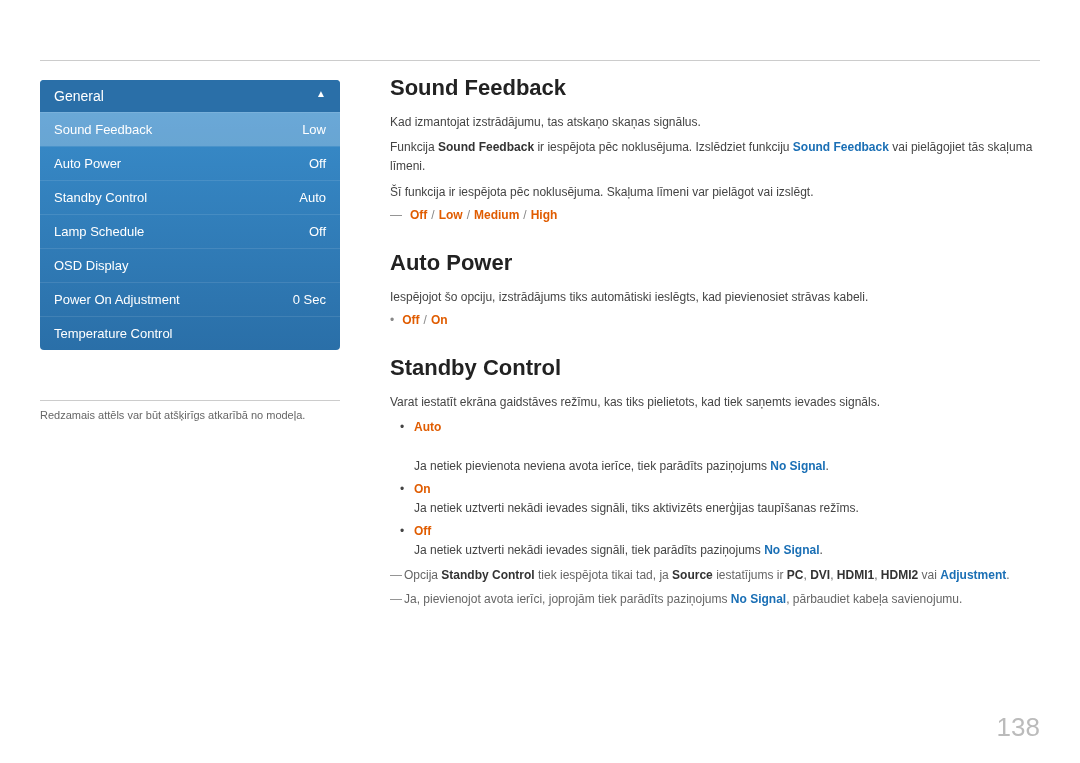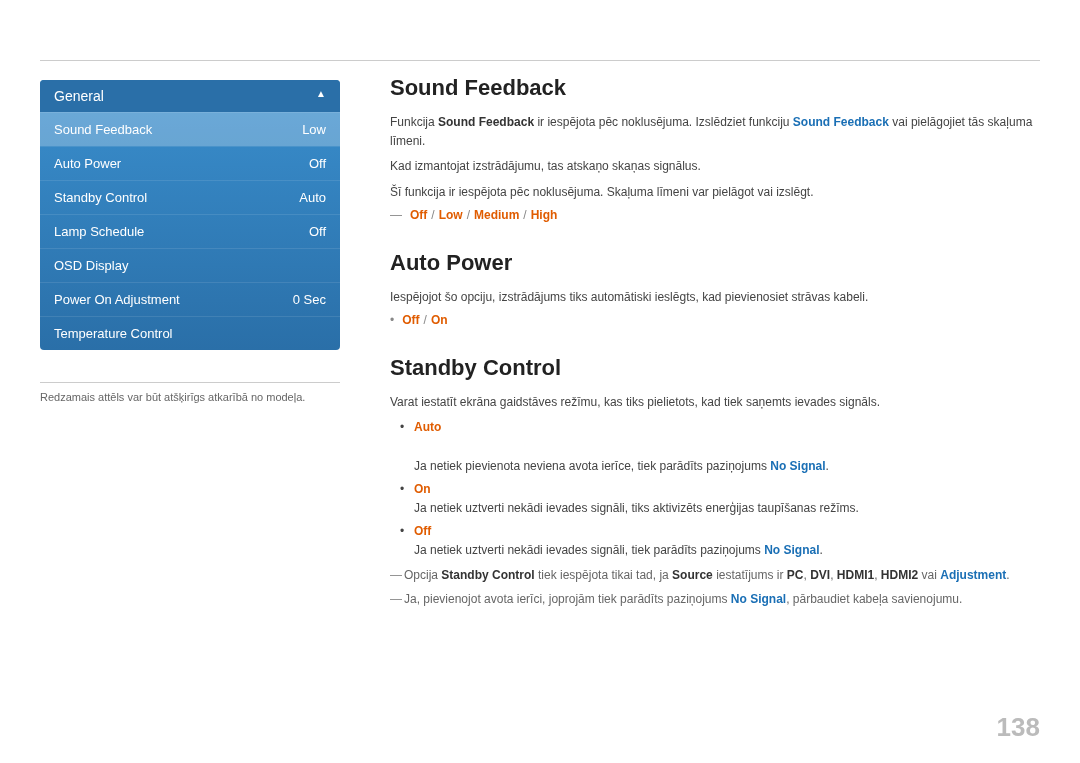--- a/index.html
+++ b/index.html
@@ -68,21 +68,21 @@
     .menu-item.active {
       background: rgba(255,255,255,0.25);
     }
 
     .menu-item .value {
       color: #fff;
       font-size: 13px;
     }
 
     .sidebar-note {
-      margin-top: 32px;
+      margin-top: 50px;
       font-size: 11px;
       color: #666;
       border-top: 1px solid #ccc;
       padding-top: 8px;
     }
 
     
     .main-content {
       position: absolute;
       top: 75px;
@@ -186,21 +186,21 @@
       font-weight: bold;
     }
 
     
     .page-number {
       position: absolute;
       bottom: 20px;
       right: 40px;
       font-size: 26px;
       color: #bbb;
-      font-weight: bold;
+      font-weight: normal;
     }
 
     
     .header-divider {
       position: absolute;
       top: 60px;
       left: 360px;
       right: 40px;
       height: 1px;
       background: #ccc;
@@ -248,24 +248,24 @@
     </div>
   </div>
   <div class="sidebar-note">
     <span>Redzamais attēls var būt atšķirīgs atkarībā no modeļa.</span>
   </div>
 </div>
 
 <div class="main-content">
 
   <h2 class="section-title">Sound Feedback</h2>
+  <p class="content-para">Kad izmantojat izstrādājumu, tas atskaņo skaņas signālus.</p>
   <p class="content-para">
     <span>Funkcija </span><span class="bold-inline">Sound Feedback</span><span> ir iespējota pēc noklusējuma. Izslēdziet funkciju </span><span class="highlight-blue">Sound Feedback</span><span> vai pielāgojiet tās skaļuma līmeni.</span>
   </p>
-  <p class="content-para">Kad izmantojat izstrādājumu, tas atskaņo skaņas signālus.</p>
   <p class="content-para">Šī funkcija ir iespējota pēc noklusējuma. Skaļuma līmeni var pielāgot vai izslēgt.</p>
   <div class="options-line">
     <span class="dash">—</span>
     <span class="opt-highlight">Off</span>
     <span> / </span>
     <span class="opt-highlight">Low</span>
     <span> / </span>
     <span class="opt-highlight">Medium</span>
     <span> / </span>
     <span class="opt-highlight">High</span>

